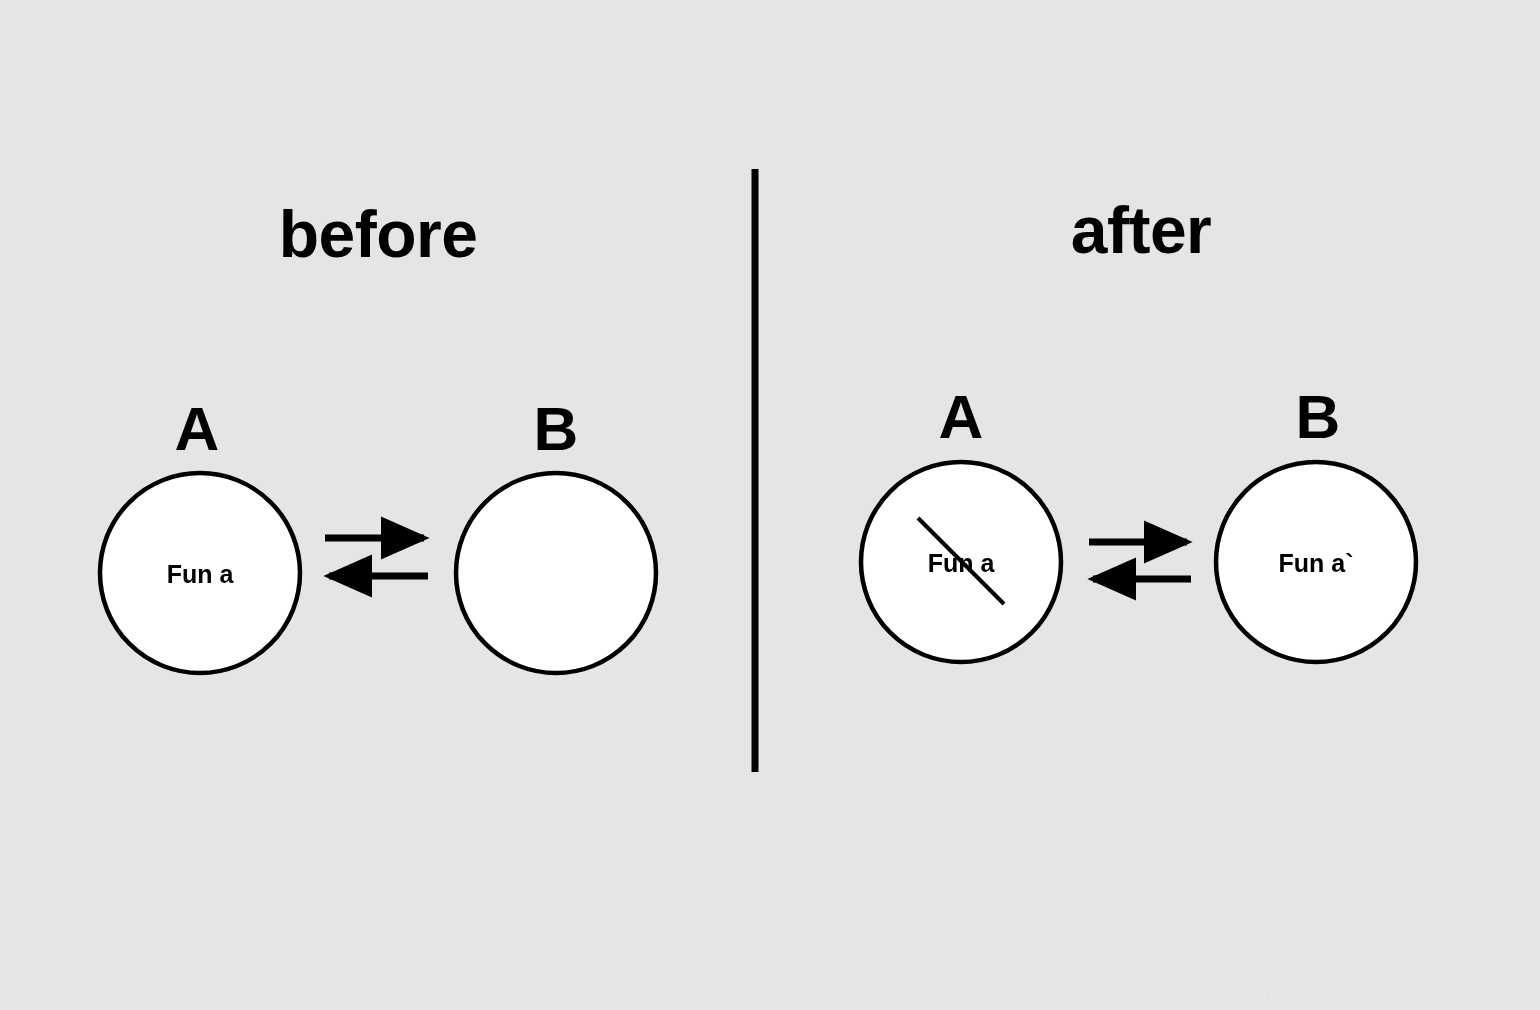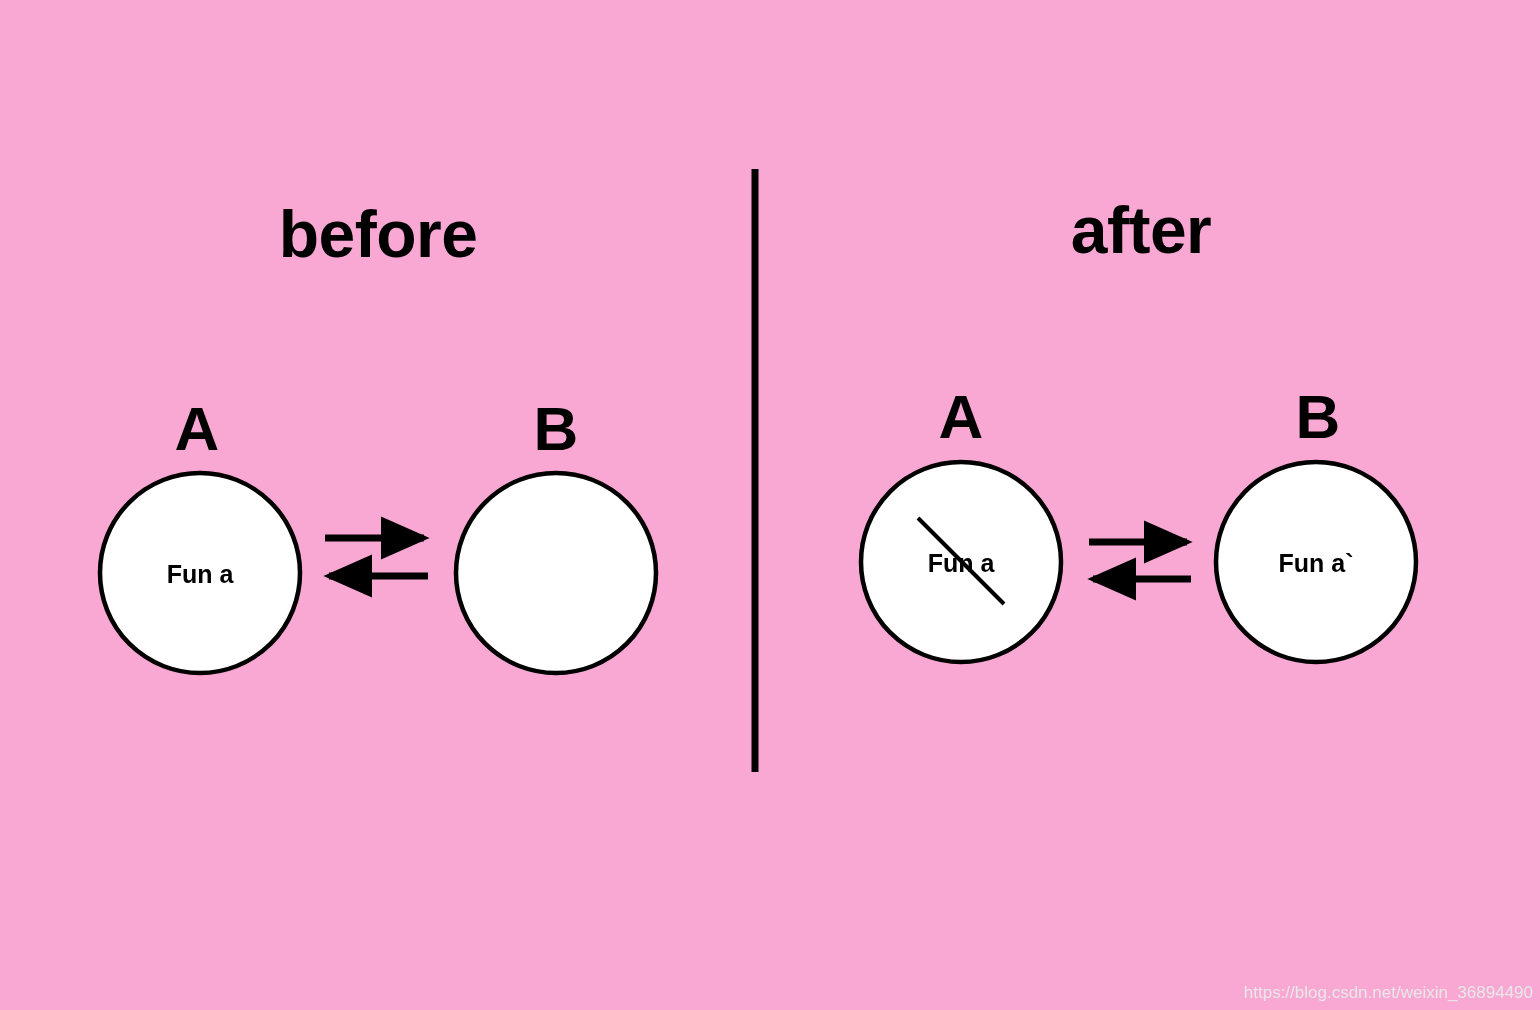--- a/index.html
+++ b/index.html
@@ -9,21 +9,21 @@
     background: #ffffff;
   }
   body {
     font-family: "Liberation Sans", sans-serif;
     color: #000000;
   }
   #canvas {
     position: relative;
     width: 1540px;
     height: 1010px;
-    background: #f9a8d4;
+    background: #e5e5e5;
     overflow: hidden;
   }
   #diagram-svg {
     position: absolute;
     left: 0;
     top: 0;
     width: 1540px;
     height: 1010px;
     display: block;
   }

